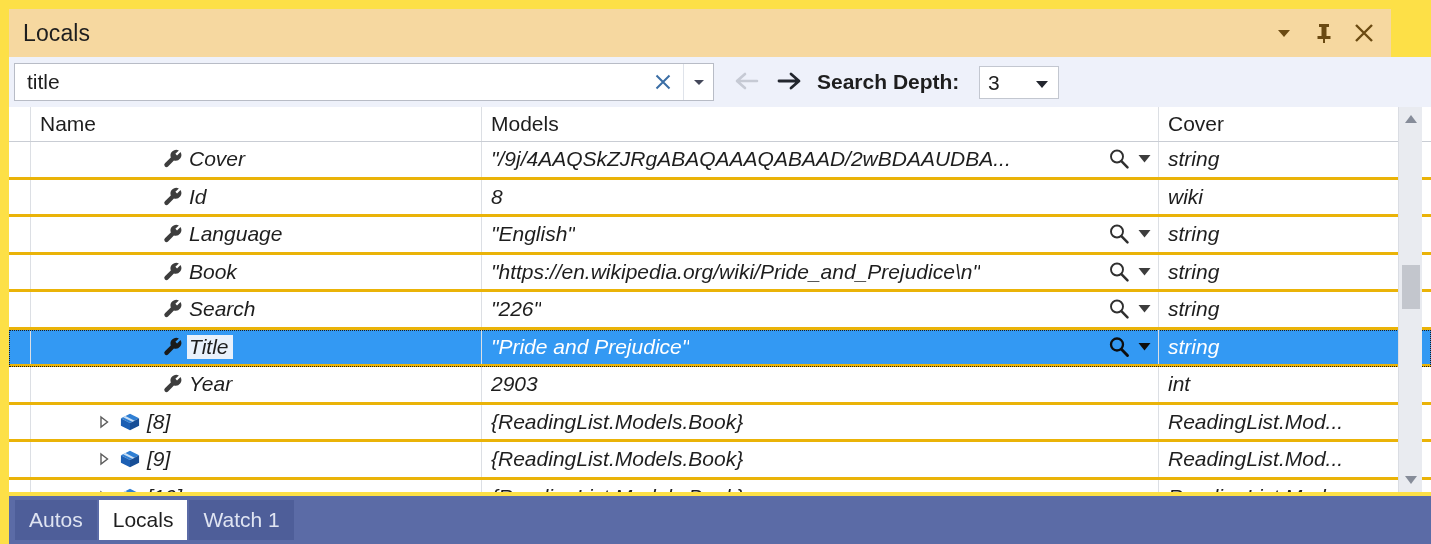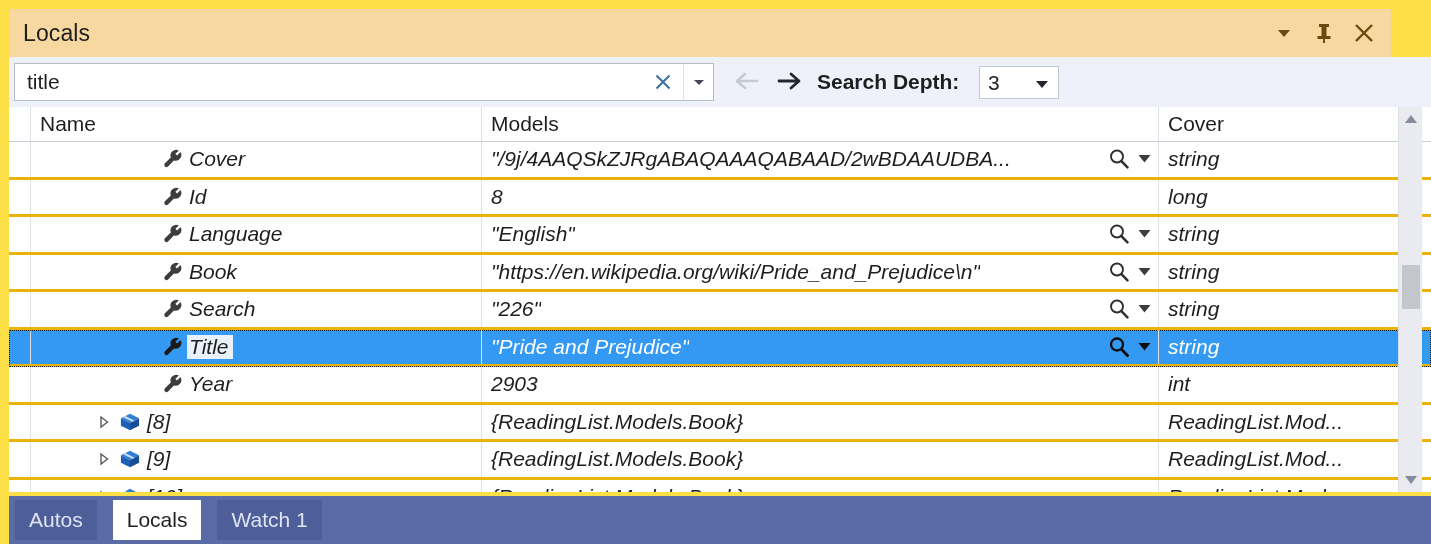--- a/index.html
+++ b/index.html
@@ -195,21 +195,21 @@
   }
 
   
   .tabstrip {
     position: absolute;
     left: 9px; bottom: 0;
     width: 1422px; height: 48px;
     background: #5b6ba6;
     display: flex; align-items: flex-start;
     padding-top: 4px; padding-left: 6px;
-    gap: 16px;
+    gap: 2px;
   }
   .tab {
     height: 40px;
     padding: 0 14px;
     display: flex; align-items: center;
     font-size: 21px;
     color: #dfe4f2;
     background: #4e5e99;
   }
   .tab.active {
@@ -330,21 +330,21 @@
                 <svg width="22" height="22" viewBox="0 0 24 24">
                   <path d="M20.2 4.4 L16.4 8.2 L14.6 6.4 L18.4 2.6 A6.3 6.3 0 0 0 9.6 10.3 L3.2 16.7 A2.4 2.4 0 1 0 6.6 20.1 L13 13.7 A6.3 6.3 0 0 0 20.2 4.4 Z" fill="#3d3d3d"></path>
                 </svg>
               </span>
               <span class="name-text">Id</span>
             </div>
           </div>
           <div class="cell col-value value">
             <span class="value-text">8</span>
           </div>
-          <div class="cell col-type type">long</div>
+          <div class="cell col-type type">wiki</div>
         </div>
         <div class="row">
           <div class="col-pad"></div>
           <div class="cell col-name name">
             <div class="name-inner indent-prop">
               <span class="wrench">
                 <svg width="22" height="22" viewBox="0 0 24 24">
                   <path d="M20.2 4.4 L16.4 8.2 L14.6 6.4 L18.4 2.6 A6.3 6.3 0 0 0 9.6 10.3 L3.2 16.7 A2.4 2.4 0 1 0 6.6 20.1 L13 13.7 A6.3 6.3 0 0 0 20.2 4.4 Z" fill="#3d3d3d"></path>
                 </svg>
               </span>

